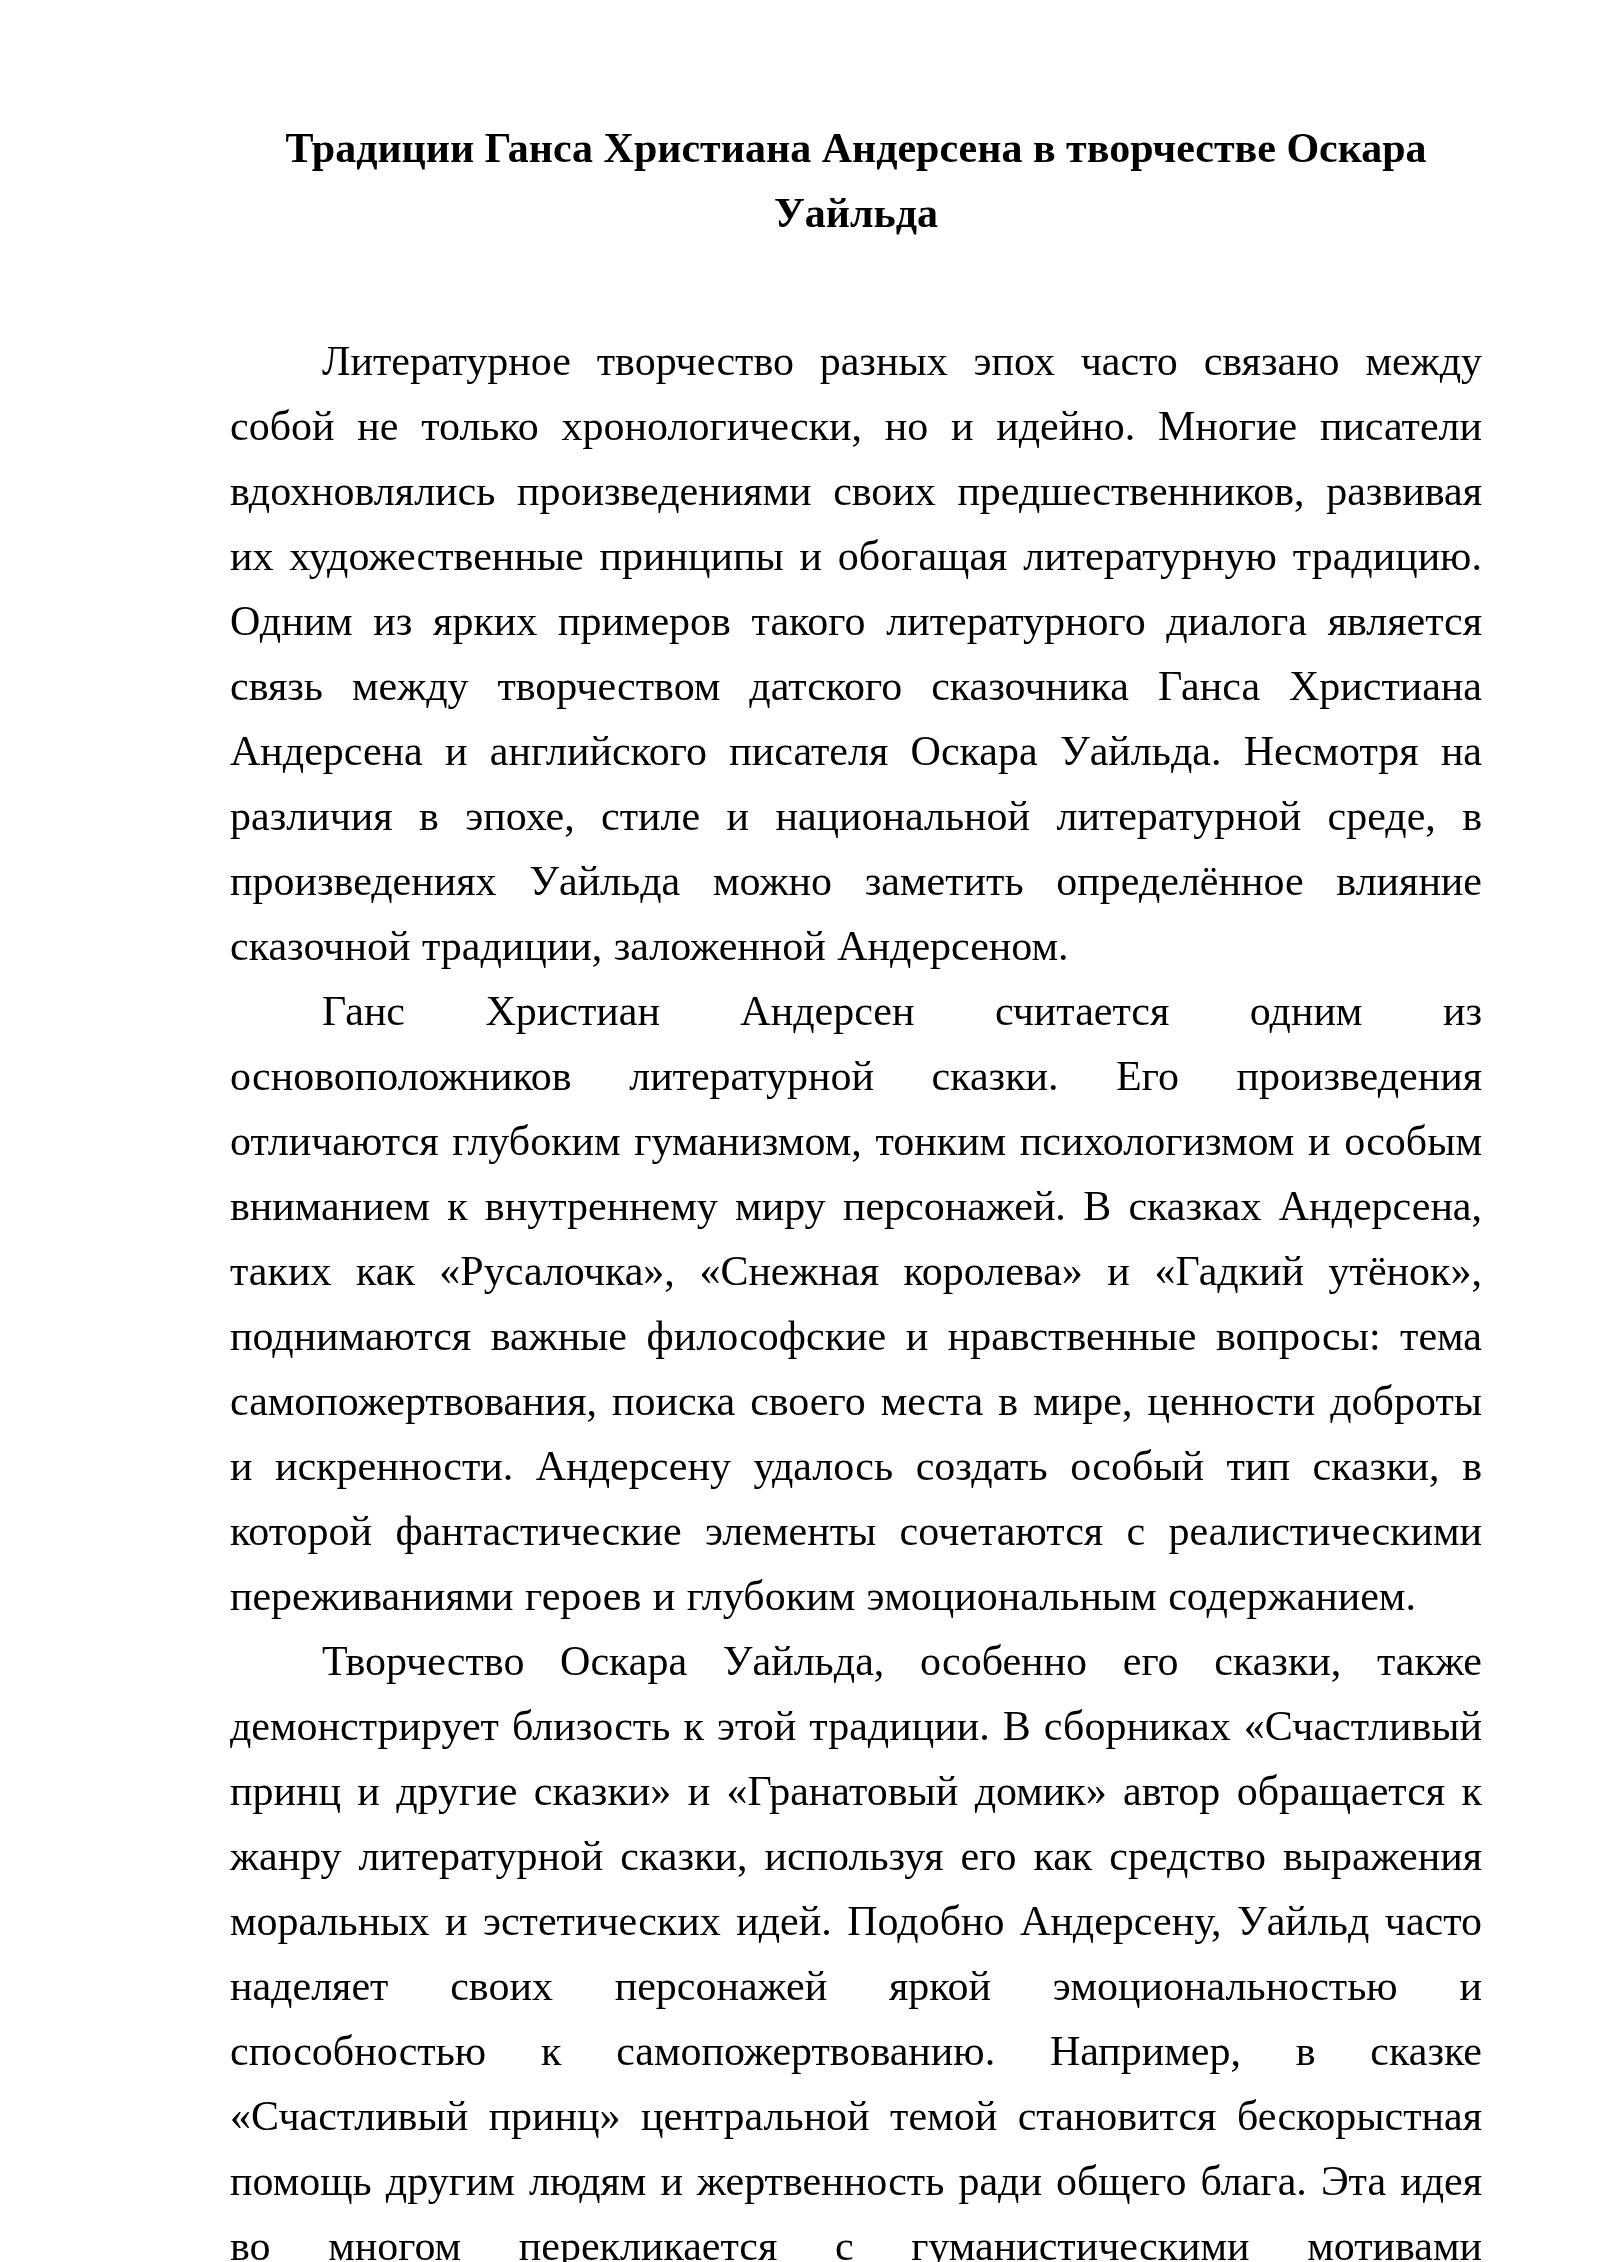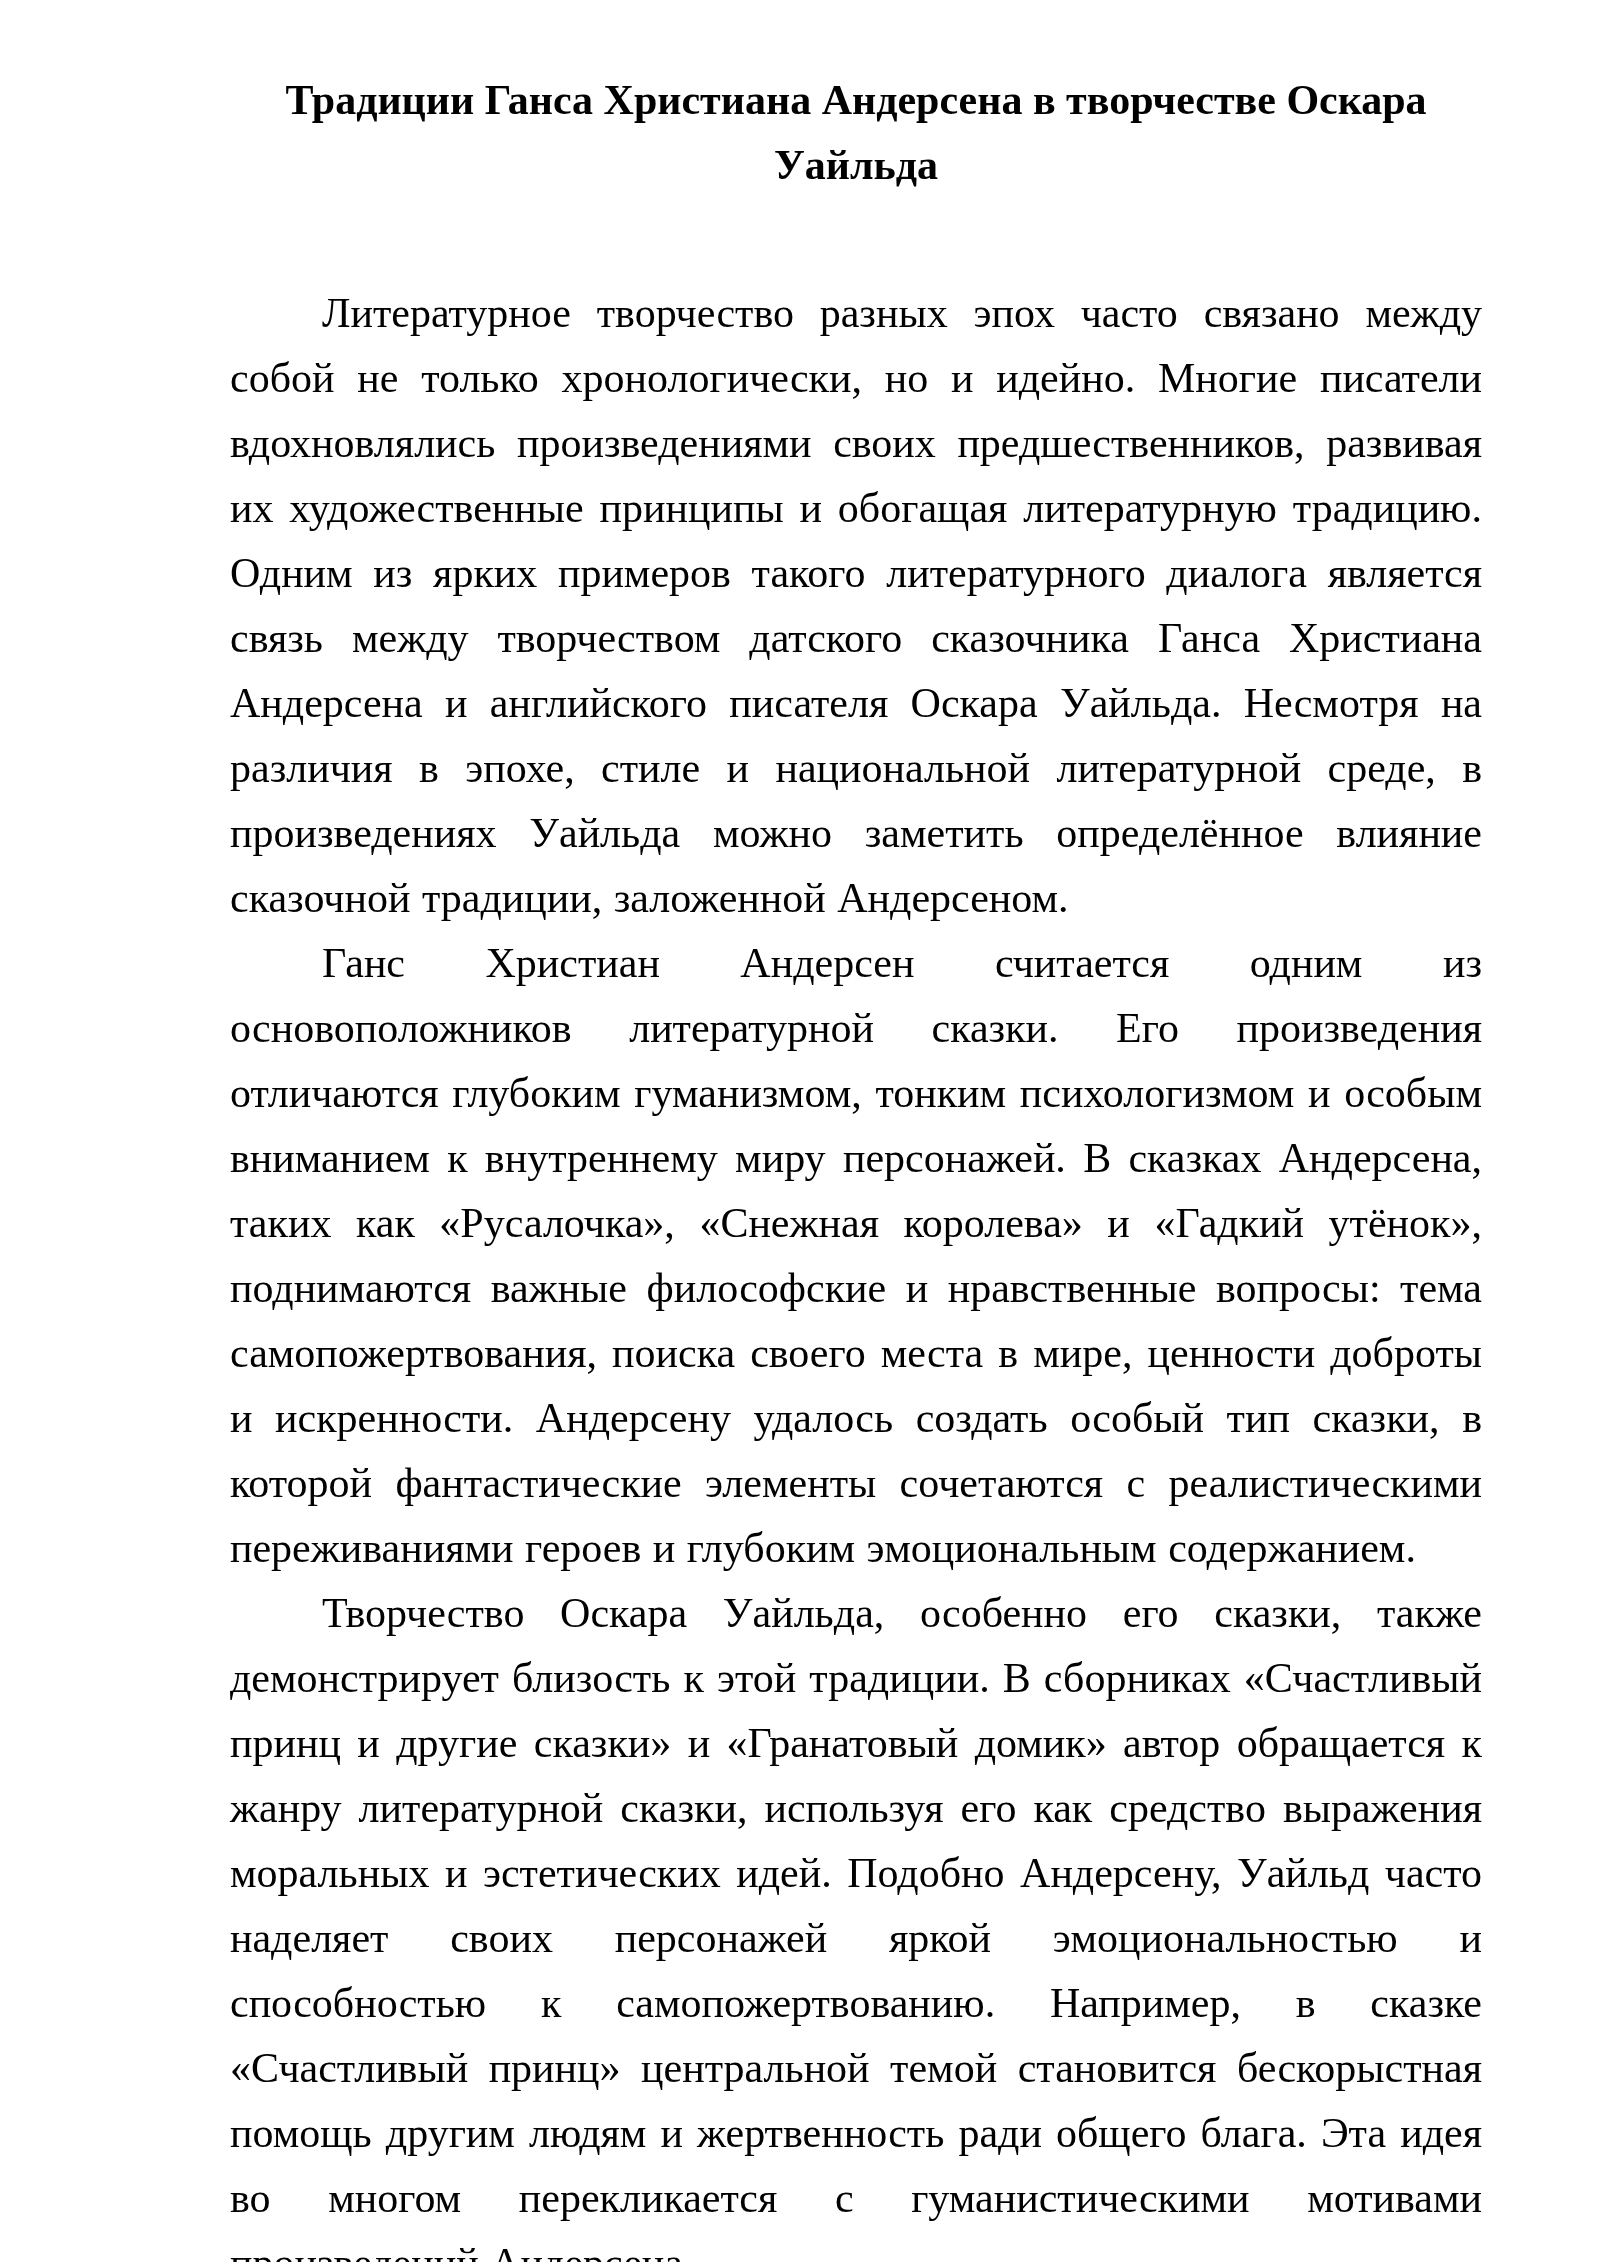--- a/index.html
+++ b/index.html
@@ -12,21 +12,21 @@
   .page {
     position: relative;
     width: 1600px;
     height: 2262px;
     margin: 0 auto;
     background: #ffffff;
     color: #000000;
     font-family: "Liberation Serif", "DejaVu Serif", serif;
     font-size: 42px;
     line-height: 65px;
-    padding: 68px 118px 100px 230px;
+    padding: 116px 118px 100px 230px;
     overflow: hidden;
   }
 
   .doc-title {
     font-family: "Liberation Serif", "DejaVu Serif", serif;
     font-size: 42px;
     font-weight: bold;
     text-align: center;
     line-height: 65px;
     margin-bottom: 83px;

